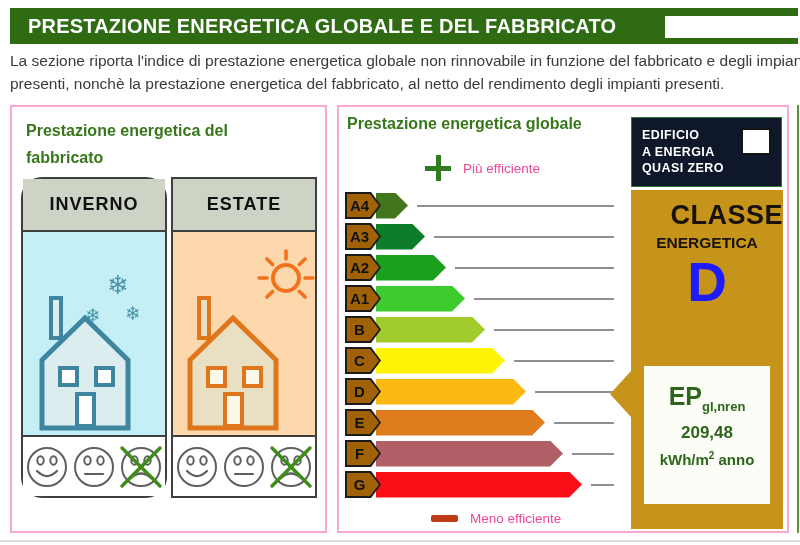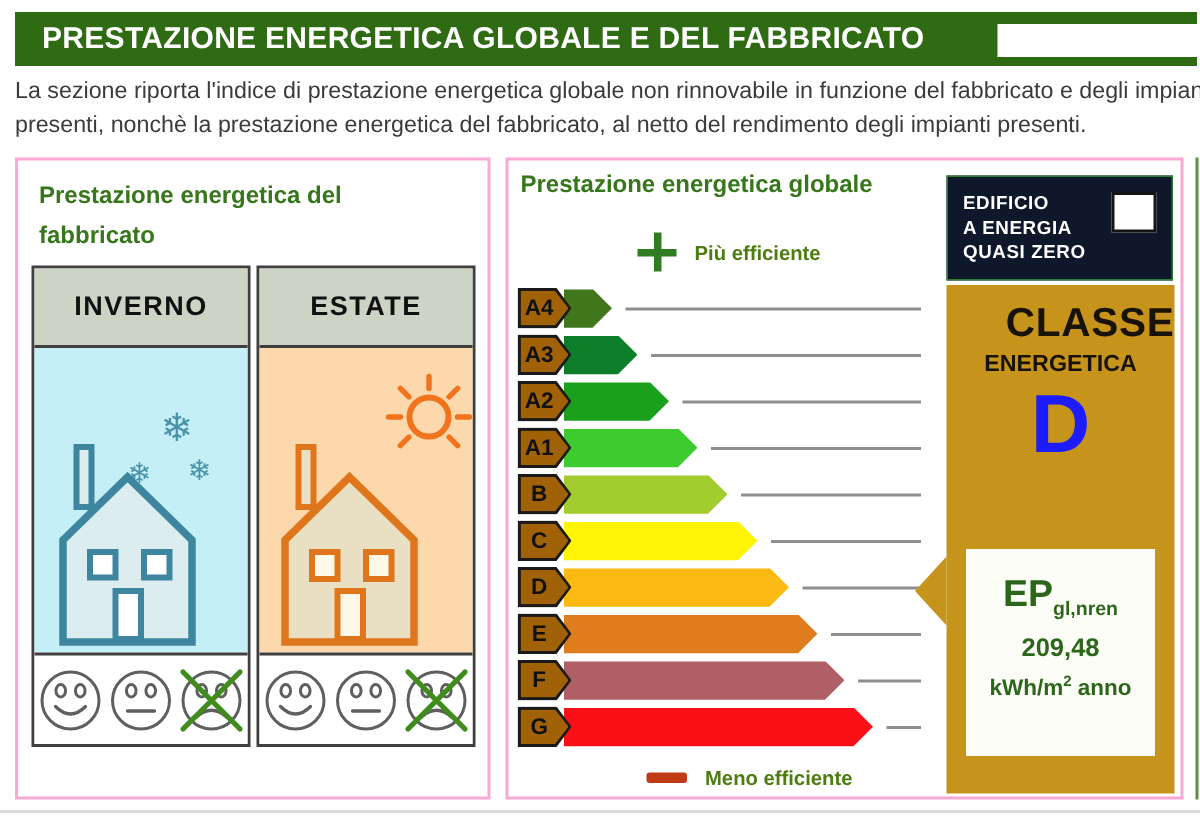--- a/index.html
+++ b/index.html
@@ -17,41 +17,41 @@
   
   .panel { position:absolute; top:105px; height:428px; border:2px solid #f9a8d4; background:#fff; }
   .left-panel { left:10px; width:317px; }
   .right-panel { left:337px; width:452px; }
   .panel-title { color:#37761b; font-size:16px; font-weight:bold; }
   .left-panel .panel-title { position:absolute; left:14px; top:10px; line-height:27px; }
   .right-panel .panel-title { position:absolute; left:8px; top:8px; }
 
   
   .season-col { position:absolute; top:70px; width:146px; height:321px; border:2px solid #3f3f3f; display:flex; flex-direction:column; }
-  .season-col.winter { left:9px; }
+  .season-col.winter { left:9px;border-radius:21px; }
   .season-col.summer { left:159px; }
   .season-header { flex:none; height:53px; background:#cdd3c5; border-bottom:2px solid #3f3f3f; display:flex; align-items:center; justify-content:center; font-size:18px; font-weight:bold; letter-spacing:1px; color:#111; }
   .season-body { flex:none; height:203px; overflow:hidden; }
   .smiley-strip { flex:1; background:#fff; border-top:2px solid #3f3f3f; display:flex; align-items:center; justify-content:center; gap:1px; }
   .smiley { width:46px; height:46px; }
   .smiley .f { fill:#fff; stroke:#5f5f5f; stroke-width:2; }
   .smiley .e { fill:none; stroke:#5f5f5f; stroke-width:2; }
   .smiley .m { fill:none; stroke:#5f5f5f; stroke-width:2.2; stroke-linecap:round; }
   .smiley .x line { stroke:#3f8c1c; stroke-width:3.5; stroke-linecap:round; }
 
   .house-svg { width:146px; height:203px; display:block; }
   .wstroke { stroke:#3e86a0; } .wfill { fill:#dcedf0; }
   .sstroke { stroke:#e0761c; } .sfill { fill:#e9dfc3; }
   .snow { fill:#4a93a8; font-family:"DejaVu Sans", sans-serif; }
   .s1 { font-size:26px; } .s2 { font-size:19px; }
 
   
   .more-eff { position:absolute; left:86px; top:48px; display:flex; align-items:center; gap:12px; }
   .less-eff { position:absolute; left:92px; top:404px; display:flex; align-items:center; gap:12px; }
-  .eff-text { font-size:13.5px; font-weight:bold; color:#4d7c0f; }
+  .eff-text { font-size:13.5px; font-weight:normal; color:#ec4899; }
   .plus-icon { position:relative; width:26px; height:26px; display:inline-block; }
   .plus-icon::before { content:""; position:absolute; left:0; top:10.5px; width:26px; height:5px; background:#2f7d20; }
   .plus-icon::after { content:""; position:absolute; left:10.5px; top:0; width:5px; height:26px; background:#2f7d20; }
   .dash-icon { width:27px; height:7px; background:#c03a16; border-radius:2px; display:inline-block; }
 
   
   .energy-scale { position:absolute; left:6px; top:83px; width:269px; }
   .erow { display:flex; align-items:center; height:31px; }
   .tag { position:relative; z-index:2; flex:none; width:36px; height:27px; background:#1a1a1a;
          clip-path:polygon(0 0, calc(100% - 10px) 0, 100% 50%, calc(100% - 10px) 100%, 0 100%); }

